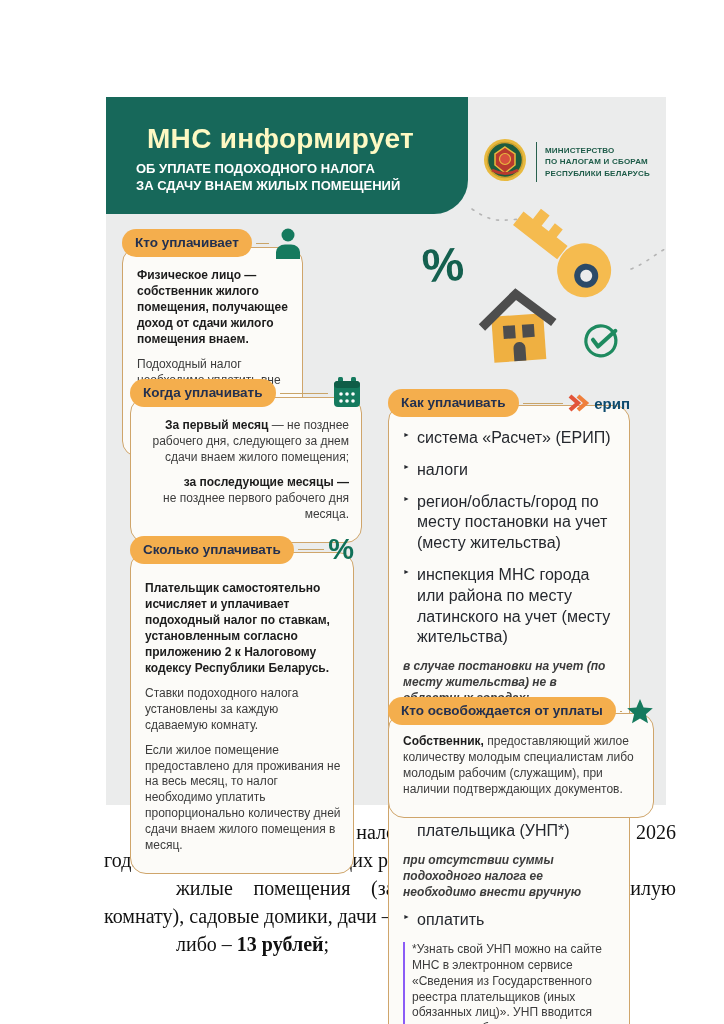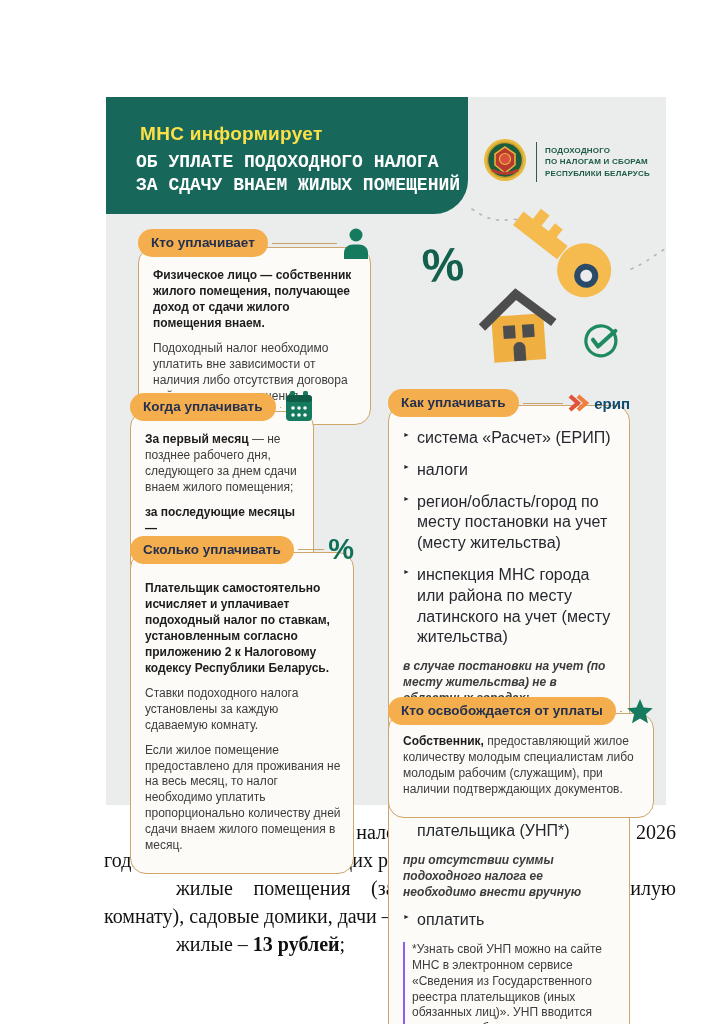--- a/index.html
+++ b/index.html
@@ -2,22 +2,22 @@
 <html><head>
 <meta charset="utf-8">
 <style>
   html,body{margin:0;padding:0;}
   .page{position:relative;width:724px;height:1024px;background:#ffffff;overflow:hidden;
         font-family:"Liberation Sans",sans-serif;}
   
   .poster{position:absolute;left:106px;top:97px;width:560px;height:708px;background:#ebecec;}
   .hdr{position:absolute;left:0;top:0;width:362px;height:117px;background:#17685a;
        border-radius:0 0 34px 0;box-sizing:border-box;padding:26px 0 0 30px;}
-  .brand{color:#fde047;font-weight:bold;font-size:19px;letter-spacing:.3px;margin:0 0 6px 4px;}
-  .hdr-t{color:#ffffff;font-weight:bold;font-size:18px;line-height:1.28;margin:0;font-family:Liberation Mono, monospace;}
+  .brand{color:#fef9c3;font-weight:bold;font-size:28px;letter-spacing:.3px;margin:0 0 6px 11px;}
+  .hdr-t{color:#ffffff;font-weight:bold;font-size:13px;line-height:1.28;margin:0;}
   .ministry{position:absolute;left:376px;top:40px;display:flex;align-items:center;gap:8px;}
   .min-sep{width:1px;height:40px;background:#28604d;}
   .min-text{color:#1d5b48;font-weight:bold;font-size:8px;line-height:1.45;letter-spacing:.2px;}
   
   .decor-pct{position:absolute;left:316px;top:140px;font-size:47px;font-weight:800;color:#14604f;transform:rotate(-4deg);}
   .deco{position:absolute;}
   
   .section{position:absolute;}
   .tabrow{position:relative;display:flex;align-items:center;z-index:2;}
   .tab{background:#f4ae4d;color:#23304f;font-weight:bold;font-size:13.5px;
@@ -59,21 +59,21 @@
         <svg width="46" height="46" viewBox="0 0 46 46">
           <circle cx="23" cy="23" r="21" fill="#e8b93e"></circle>
           <circle cx="23" cy="23" r="17.5" fill="#1c5c3f" stroke="#c9a02f" stroke-width="1.5"></circle>
           <path d="M23 10 L33 17 L33 28 L23 36 L13 28 L13 17 Z" fill="#b93a2e" stroke="#e8b93e" stroke-width="1.5"></path>
           <circle cx="23" cy="22" r="5.5" fill="#d8503e" stroke="#e8b93e" stroke-width="1.2"></circle>
           <path d="M10 33 Q23 40 36 33" stroke="#b93a2e" stroke-width="3" fill="none"></path>
         </svg>
       </span>
       <span class="min-sep"></span>
       <span class="min-text">
-        <div>ПОДОХОДНОГО</div>
+        <div>МИНИСТЕРСТВО</div>
         <div>ПО НАЛОГАМ И СБОРАМ</div>
         <div>РЕСПУБЛИКИ БЕЛАРУСЬ</div>
       </span>
     </div>
 
     <svg class="deco" style="left:340px;top:100px;" width="220" height="90" viewBox="0 0 220 90">
       <path d="M26 12 C 55 32, 60 18, 86 24" stroke="#b5b5b5" stroke-width="1.6" fill="none" stroke-dasharray="2 7" stroke-linecap="round"></path>
       <path d="M185 72 C 200 66, 208 58, 219 52" stroke="#b5b5b5" stroke-width="1.6" fill="none" stroke-dasharray="2 7" stroke-linecap="round"></path>
     </svg>
     <div class="decor-pct">%</div>
@@ -93,38 +93,38 @@
         <path d="M40 76 v-13 a6 6 0 0 1 12 0 v13 z" fill="#4d4d4d"></path>
       </g>
     </svg>
     <svg class="deco" style="left:474px;top:222px;" width="44" height="42" viewBox="0 0 44 42">
       <g transform="rotate(8 22 21)">
         <circle cx="21" cy="22" r="15" fill="none" stroke="#1e8a5f" stroke-width="3.2"></circle>
         <path d="M13 22 L19 28 L34 10" stroke="#1e8a5f" stroke-width="4" fill="none" stroke-linecap="round" stroke-linejoin="round"></path>
       </g>
     </svg>
 
-    <div class="section" style="left:32px;top:130px;width:233px;">
+    <div class="section" style="left:16px;top:130px;width:181px;">
       <div class="tabrow">
         <span class="tab">Кто уплачивает</span>
         <span class="tabline"></span>
         <span class="tabicon">
           <svg width="30" height="32" viewBox="0 0 30 32">
             <circle cx="15" cy="8" r="6.5" fill="#157a5e"></circle>
             <path d="M3 32 v-7 a9 7.5 0 0 1 9-7.5 h6 a9 7.5 0 0 1 9 7.5 v7 z" fill="#157a5e"></path>
           </svg>
         </span>
       </div>
       <div class="card" style="min-height:128px;">
         <p><span class="b">Физическое лицо — собственник жилого помещения, получающее доход от сдачи жилого помещения внаем.</span></p>
         <p>Подоходный налог необходимо уплатить вне зависимости от наличия либо отсутствия договора найма жилого помещения.</p>
       </div>
     </div>
 
-    <div class="section" style="left:24px;top:294px;width:184px;">
+    <div class="section" style="left:24px;top:280px;width:232px;text-align:right;">
       <div class="tabrow">
         <span class="tab">Когда уплачивать</span>
         <span class="tabline"></span>
         <span class="tabicon">
           <svg width="30" height="32" viewBox="0 0 30 32">
             <rect x="6" y="0" width="5" height="6" rx="1.5" fill="#157a5e"></rect>
             <rect x="19" y="0" width="5" height="6" rx="1.5" fill="#157a5e"></rect>
             <rect x="2" y="4" width="26" height="26" rx="4" fill="#157a5e"></rect>
             <rect x="2" y="4" width="26" height="7" rx="3.5" fill="#0f5d47"></rect>
             <circle cx="9" cy="17" r="1.8" fill="#fff"></circle>
@@ -211,17 +211,17 @@
     </div>
 
   </div>
 
   <div class="bodytext">
     <p class="j">Ставки подоходного налога для Жодино с 1 февраля 2026 года установлены в следующих размерах:</p>
     <p class="j">
       <span>жилые помещения (за каждую сдаваемую жилую комнату), садовые домики, дачи – </span><span class="b">33 рубля</span><span>;</span>
     </p>
     <p>
-      <span>жилые – </span><span class="b">13 рублей</span><span>;</span>
+      <span>либо – </span><span class="b">13 рублей</span><span>;</span>
     </p>
   </div>
 
 </div>
 
 </body></html>

